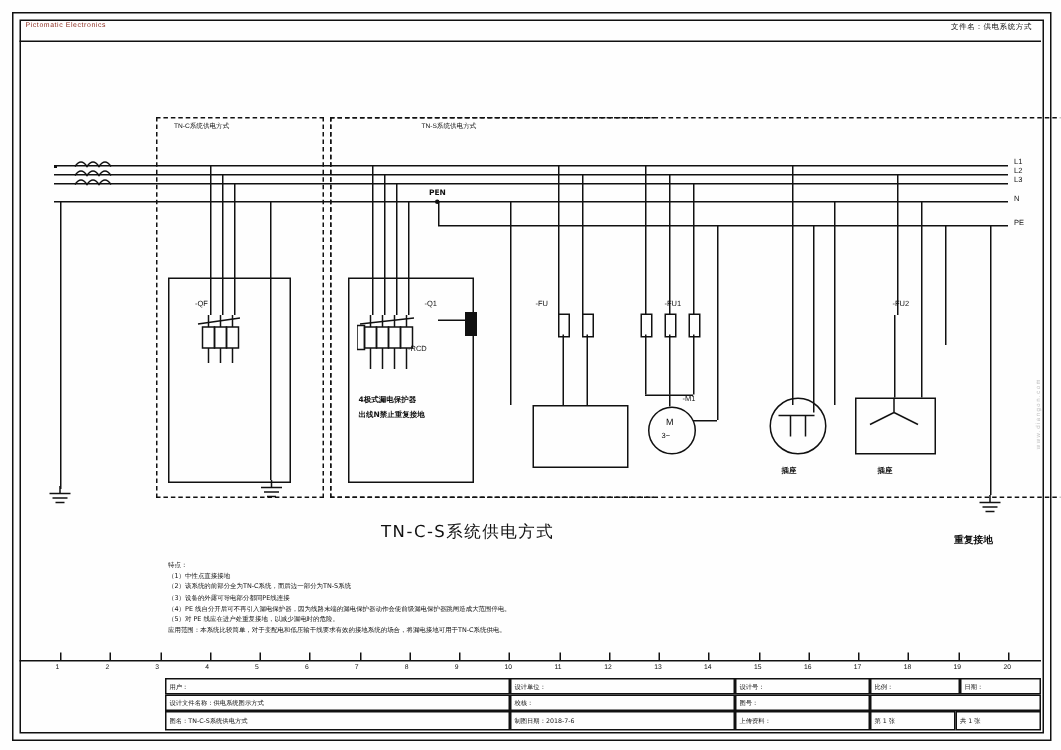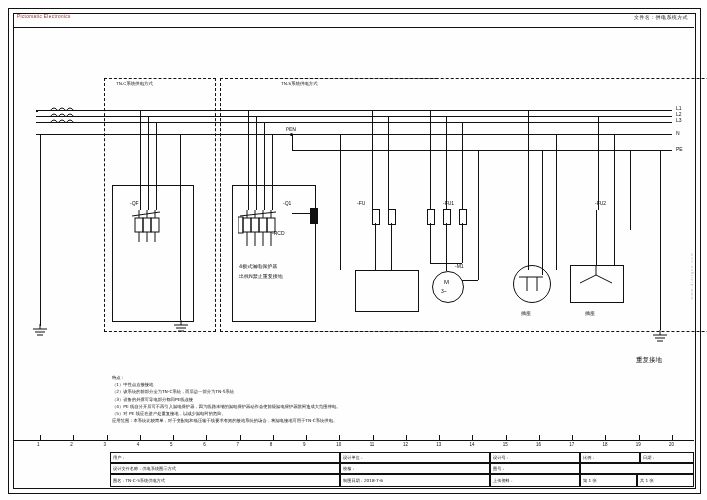--- a/index.html
+++ b/index.html
@@ -12,21 +12,21 @@
   .hdrband .lbl.l{left:4px;}
   .hdrband .lbl.r{right:6px;color:#111;font-size:5px;}
   .zone-lbl{position:absolute;font-size:4.4px;color:#111;}
   
   .w{position:absolute;background:#111;}
   .h{height:1px;}
   .v{width:1px;}
   .dash{position:absolute;border:1px dashed #111;}
   .box{position:absolute;border:1px solid #111;background:transparent;}
   .txt{position:absolute;font-size:5px;color:#111;white-space:nowrap;}
-  .txt.cn{font-family:"DejaVu Sans",sans-serif;}
+  .txt.cn{font-family:"DejaVu Sans",sans-serif;font-weight:bold;}
   .title{position:absolute;font-size:11px;letter-spacing:1px;color:#111;font-family:"DejaVu Sans",sans-serif;}
   .notes{position:absolute;font-size:4.3px;line-height:7.2px;color:#111;font-family:"DejaVu Sans",sans-serif;}
   .notes div{white-space:nowrap;}
   .railnum{position:absolute;font-size:4.5px;color:#111;}
   .tick{position:absolute;background:#111;width:1px;height:5px;}
   
   .tb{position:absolute;border:1px solid #111;font-size:4.2px;font-family:"DejaVu Sans",sans-serif;color:#111;display:flex;align-items:center;padding-left:2px;box-sizing:border-box;overflow:hidden;}
   .circle{position:absolute;border:1px solid #111;border-radius:50%;}
   .wm{position:absolute;right:18px;top:252px;font-size:4px;color:#bdbdbd;transform:rotate(-90deg);transform-origin:right top;letter-spacing:1px;}
 </style>
@@ -198,20 +198,21 @@
 
   <div class="w v" style="left:660px;top:150px;height:180px;"></div>
   <svg style="position:absolute;left:650px;top:330px;" width="20" height="16">
     <line x1="10" y1="0" x2="10" y2="5" stroke="#111" stroke-width="1"></line>
     <line x1="3" y1="5" x2="17" y2="5" stroke="#111" stroke-width="1"></line>
     <line x1="5" y1="8" x2="15" y2="8" stroke="#111" stroke-width="1"></line>
     <line x1="7" y1="11" x2="13" y2="11" stroke="#111" stroke-width="1"></line>
   </svg>
   <div class="txt cn" style="left:636px;top:356px;font-size:6.5px;">重复接地</div>
 
+  <div class="title" style="left:254px;top:347px;">TN-C-S系统供电方式</div>
 
   <div class="notes" style="left:112px;top:374px;">
     <div>特点：</div>
     <div>（1）中性点直接接地</div>
     <div>（2）该系统的前部分全为TN-C系统，而后边一部分为TN-S系统</div>
     <div>（3）设备的外露可导电部分都同PE线连接</div>
     <div>（4）PE 线自分开后可不再引入漏电保护器，因为线路末端的漏电保护器动作会使前级漏电保护器跳闸造成大范围停电。</div>
     <div>（5）对 PE 线应在进户处重复接地，以减少漏电时的危险。</div>
     <div>应用范围：本系统比较简单，对于变配电和低压输干线要求有效的接地系统的场合，将漏电接地可用于TN-C系统供电。</div>
   </div>

